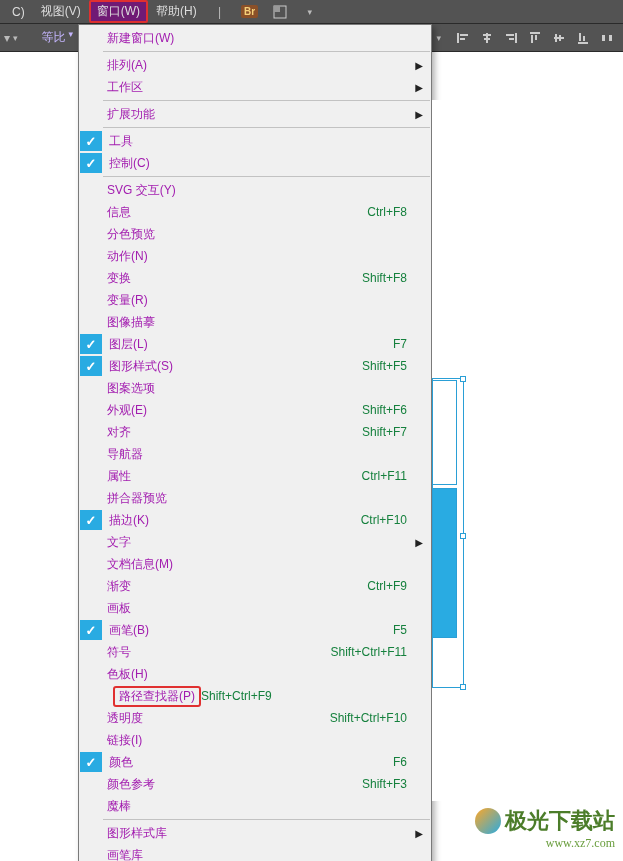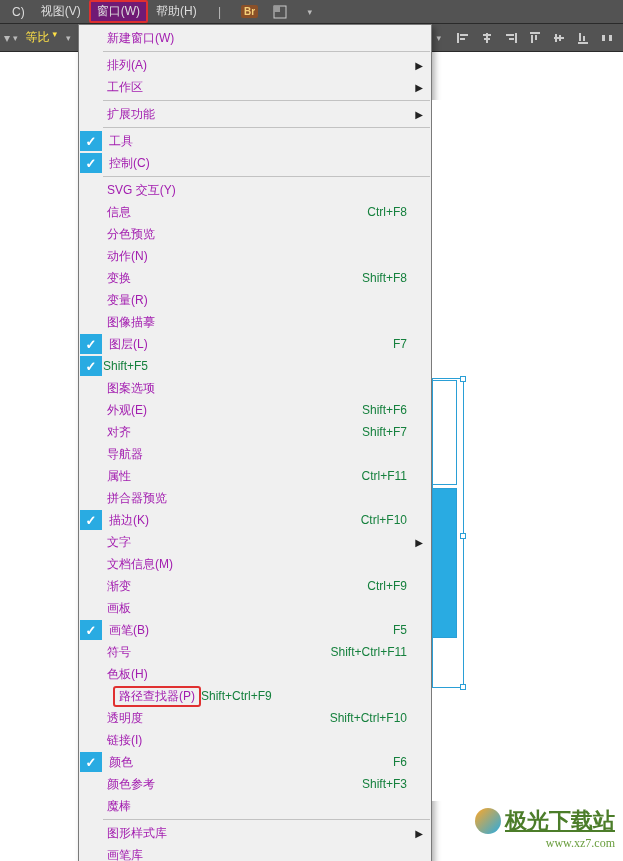--- a/index.html
+++ b/index.html
@@ -5,21 +5,21 @@
 * { margin: 0; padding: 0; box-sizing: border-box; }
 body { font-family: "Microsoft YaHei", sans-serif; font-size: 12px; background: #fff; width: 623px; height: 861px; overflow: hidden; position: relative; }
 
 .menubar { background: #535353; height: 24px; display: flex; align-items: center; padding: 0 4px; border-bottom: 1px solid #2a2a2a; }
 .menubar-item { color: #ddd; padding: 3px 8px; cursor: pointer; }
 .menubar-item.active { background: #701a75; border: 2px solid #e03030; border-radius: 2px; padding: 1px 6px; }
 .menubar-icon { width: 18px; height: 18px; margin: 0 6px; display: inline-flex; align-items: center; justify-content: center; color: #bbb; }
 .br-badge { background: #8b5028; color: #f5d07a; border-radius: 2px; padding: 1px 3px; font-size: 10px; font-weight: bold; }
 
 .toolbar { background: #535353; height: 28px; display: flex; align-items: center; padding: 0 4px; border-bottom: 1px solid #2a2a2a; }
-.toolbar-label { color: #fde047; padding: 0 6px; display: flex; align-items: flex-start; }
+.toolbar-label { color: #c4b5fd; padding: 0 6px; display: flex; align-items: flex-start; margin-left: 16px; }
 .toolbar-dd { display: flex; align-items: center; color: #bbb; margin-right: 2px; }
 .tb-chev { font-size: 9px; margin-left: 3px; }
 .toolbar-spacer { flex: 1; }
 .toolbar-icon { width: 20px; height: 20px; margin: 0 2px; display: inline-flex; align-items: center; justify-content: center; color: #ccc; }
 
 .dropdown { position: absolute; left: 78px; top: 24px; width: 354px; background: #f0f0f0; border: 1px solid #7a7a7a; box-shadow: 3px 3px 6px rgba(0,0,0,0.3); padding: 2px 0; }
 .menu-item { display: flex; align-items: center; height: 22px; padding: 0 24px 0 0; cursor: pointer; position: relative; }
 .menu-check { width: 22px; display: flex; justify-content: center; align-items: center; }
 .menu-check.on { background: #29abe2; color: #fff; font-size: 13px; font-weight: bold; height: 20px; margin: 1px; }
 .menu-label { flex: 1; padding-left: 6px; color: #a21caf; }
@@ -27,21 +27,21 @@
 .menu-arrow { position: absolute; right: 8px; color: #222; font-size: 10px; }
 .menu-sep { height: 1px; background: #c2c2c2; margin: 2px 1px 2px 24px; }
 .menu-item.highlighted .menu-label-wrap { border: 2px solid #e03030; border-radius: 3px; padding: 0 4px; margin-left: 12px; }
 
 .canvas { position: absolute; left: 432px; top: 100px; right: 0; bottom: 60px; background: #fff; }
 .sel-box { position: absolute; border: 1px solid #2a9fd6; }
 .handle { position: absolute; width: 6px; height: 6px; background: #fff; border: 1px solid #2a9fd6; }
 .filled-rect { position: absolute; background: #29abe2; border: 1px solid #2a9fd6; }
 
 .watermark { position: absolute; right: 8px; bottom: 10px; text-align: right; font-family: "Microsoft YaHei"; }
-.wm-title { font-size: 22px; color: #4c7d2a; font-weight: bold; display: flex; align-items: center; justify-content: flex-end; gap: 4px; text-decoration: underline; }
+.wm-title { font-size: 22px; color: #4c7d2a; font-weight: bold; display: flex; align-items: center; justify-content: flex-end; gap: 4px; }
 .wm-sub { font-size: 12px; color: #6a9e3e; }
 .wm-logo { width: 26px; height: 26px; border-radius: 50%; background: linear-gradient(135deg, #ffa726, #29abe2); display: inline-block; position: relative; }
 </style>
 </head>
 <body>
 
 <div class="menubar">
   <span class="menubar-item">C)</span>
   <span class="menubar-item">视图(V)</span>
   <span class="menubar-item active">窗口(W)</span>
@@ -177,20 +177,21 @@
       <span class="menu-check"></span>
       <span class="menu-label">图像描摹</span>
     </div>
   <div class="menu-item">
       <span class="menu-check on">✓</span>
       <span class="menu-label">图层(L)</span>
       <span class="menu-shortcut">F7</span>
     </div>
   <div class="menu-item">
       <span class="menu-check on">✓</span>
+      <span class="menu-label">图形样式(S)</span>
       <span class="menu-shortcut">Shift+F5</span>
     </div>
   <div class="menu-item">
       <span class="menu-check"></span>
       <span class="menu-label">图案选项</span>
     </div>
   <div class="menu-item">
       <span class="menu-check"></span>
       <span class="menu-label">外观(E)</span>
       <span class="menu-shortcut">Shift+F6</span>

